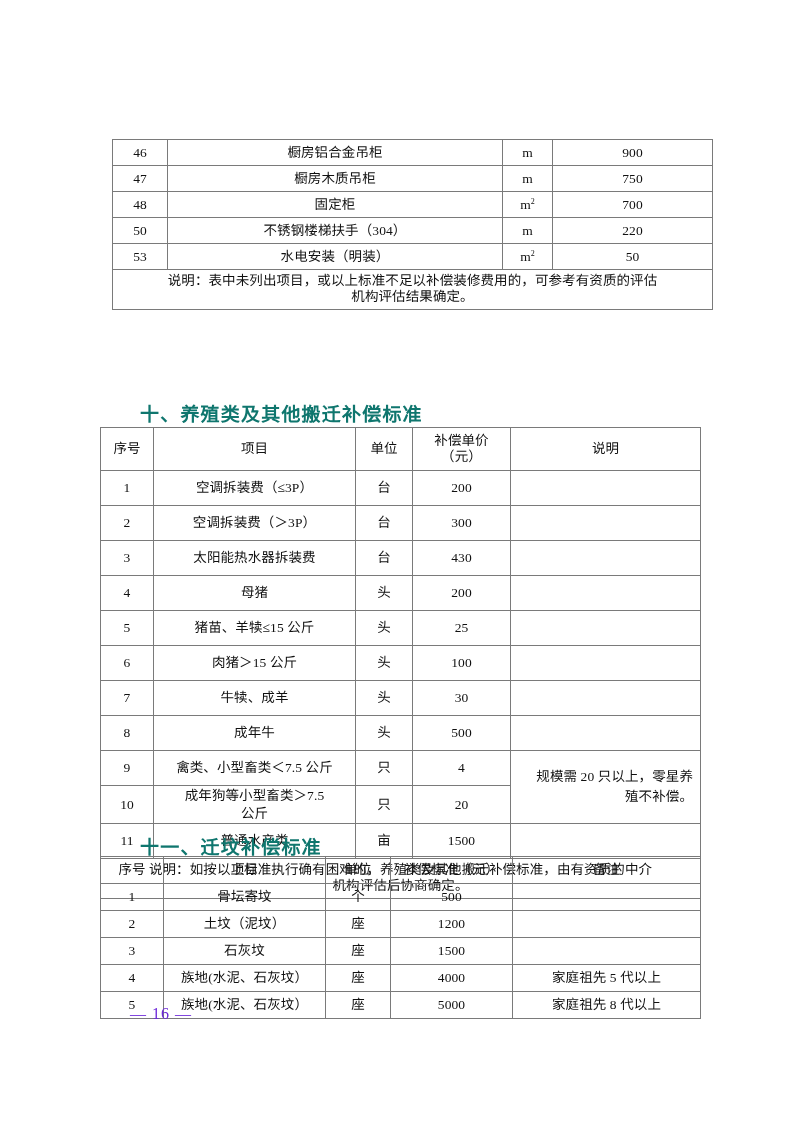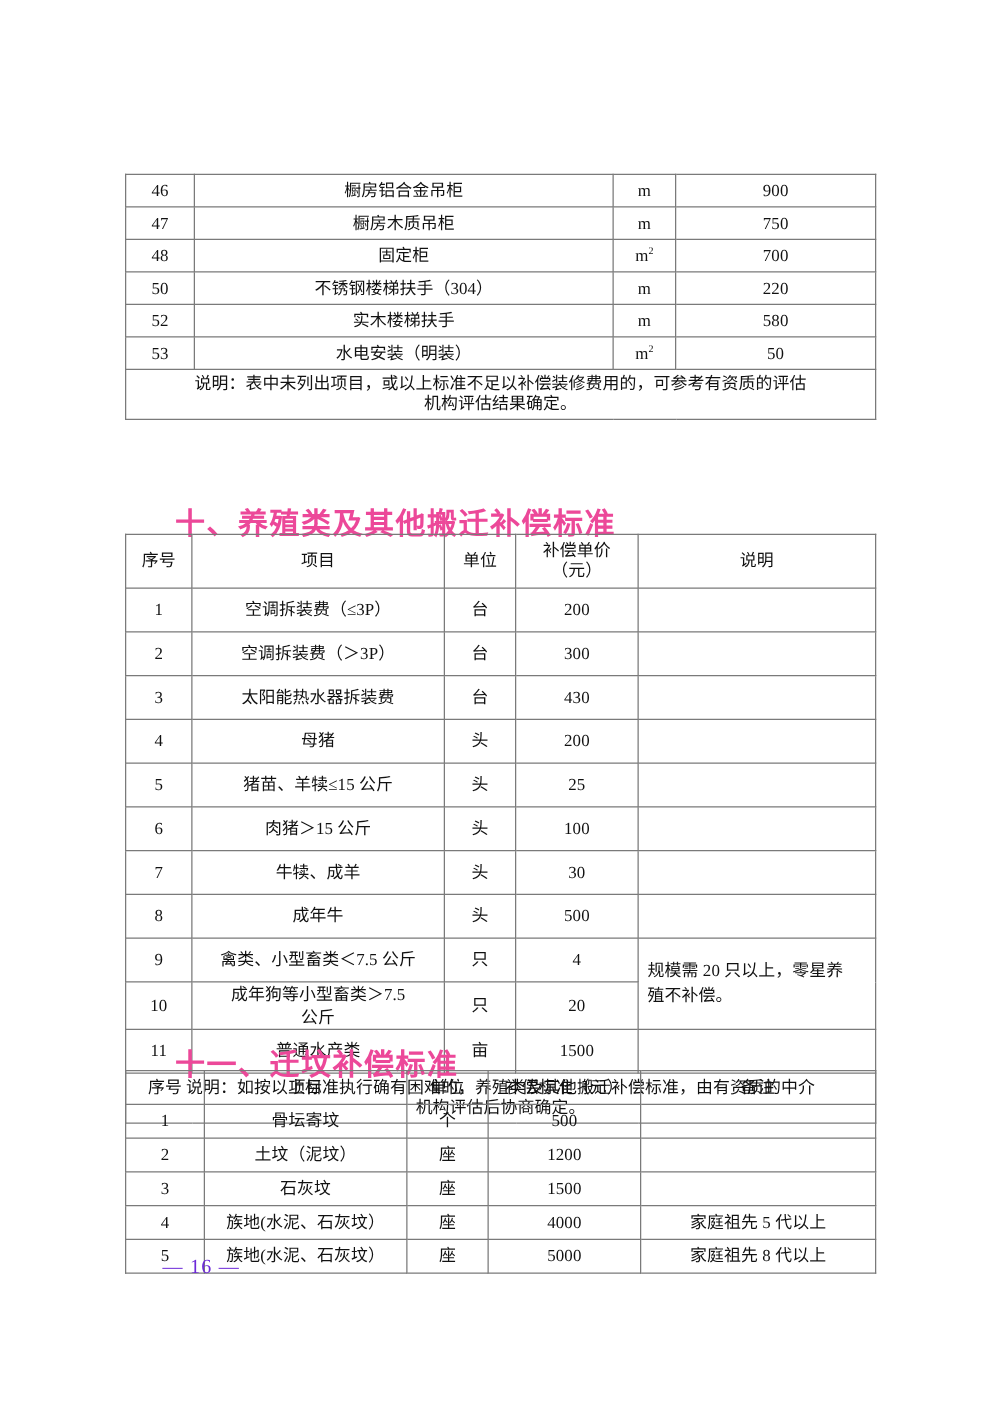--- a/index.html
+++ b/index.html
@@ -58,60 +58,60 @@
   }
   .sup-m sup {
     font-size: 8px;
     vertical-align: super;
     line-height: 0;
   }
 
   
   #table-decoration {
     position: absolute;
-    left: 100px;
+    left: 112px;
     top: 139px;
     width: 600px;
   }
   #table-decoration col.c-no    { width: 55px; }
   #table-decoration col.c-item  { width: 335px; }
   #table-decoration col.c-unit  { width: 50px; }
   #table-decoration col.c-price { width: 160px; }
   #table-decoration td { height: 23px; }
   #table-decoration td.note-cell { height: auto; }
 
   
   .section-heading {
     position: absolute;
     font-family: Liberation Mono, monospace;
-    font-size: 24px;
+    font-size: 19px;
     font-weight: bold;
     letter-spacing: 1.2px;
-    color: #ec4899;
+    color: #0f766e;
     white-space: nowrap;
   }
   #heading-ten { left: 140px; top: 399px; }
   #heading-eleven { left: 140px; top: 832px; }
 
   
   #table-livestock {
     position: absolute;
     left: 100px;
     top: 427px;
     width: 600px;
   }
   #table-livestock col.c-no    { width: 53px; }
   #table-livestock col.c-item  { width: 202px; }
   #table-livestock col.c-unit  { width: 57px; }
   #table-livestock col.c-price { width: 98px; }
   #table-livestock col.c-memo  { width: 190px; }
   #table-livestock td { height: 32px; font-size: 13.5px; }
   #table-livestock thead td { height: 40px; }
   #table-livestock td.memo-merged {
-    text-align: left;
+    text-align: right;
     padding: 2px 7px;
     line-height: 1.5;
     vertical-align: middle;
   }
   #table-livestock td.two-line { line-height: 1.3; }
   #table-livestock td.note-cell { height: auto; }
 
   
   #table-graves {
     position: absolute;
@@ -166,26 +166,20 @@
         <td>48</td>
         <td>固定柜</td>
         <td class="sup-m"><span>m</span><sup>2</sup></td>
         <td>700</td>
       </tr>
       <tr>
         <td>50</td>
         <td>不锈钢楼梯扶手（304）</td>
         <td class="sup-m"><span>m</span></td>
         <td>220</td>
-      </tr>
-      <tr>
-        <td>52</td>
-        <td>实木楼梯扶手</td>
-        <td class="sup-m"><span>m</span></td>
-        <td>580</td>
       </tr>
       <tr>
         <td>53</td>
         <td>水电安装（明装）</td>
         <td class="sup-m"><span>m</span><sup>2</sup></td>
         <td>50</td>
       </tr>
       <tr>
         <td class="note-cell" colspan="4">
           <span class="note-line">说明：表中未列出项目，或以上标准不足以补偿装修费用的，可参考有资质的评估</span>

